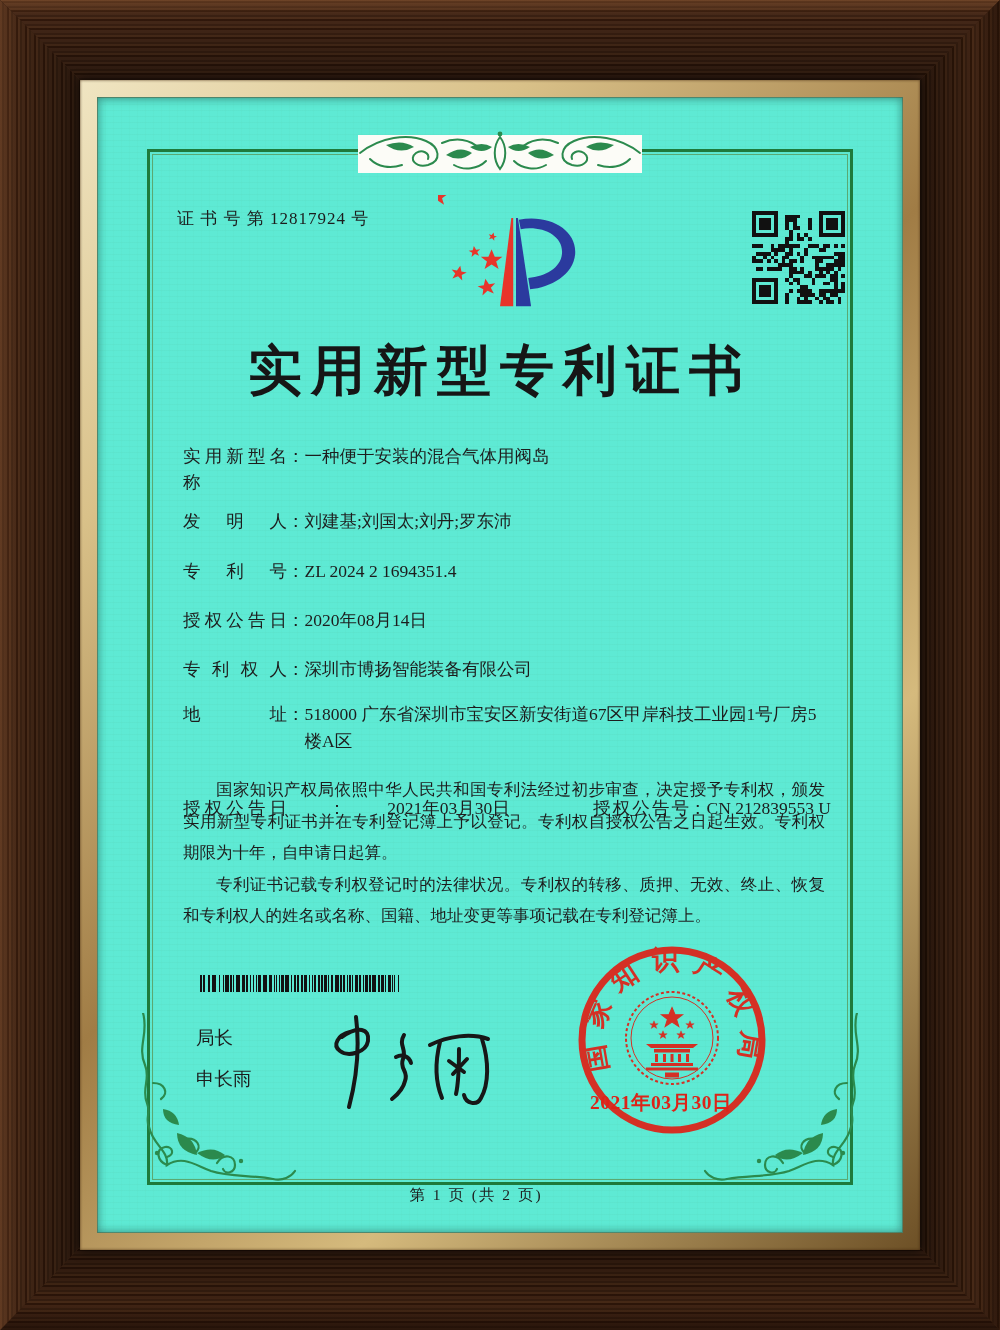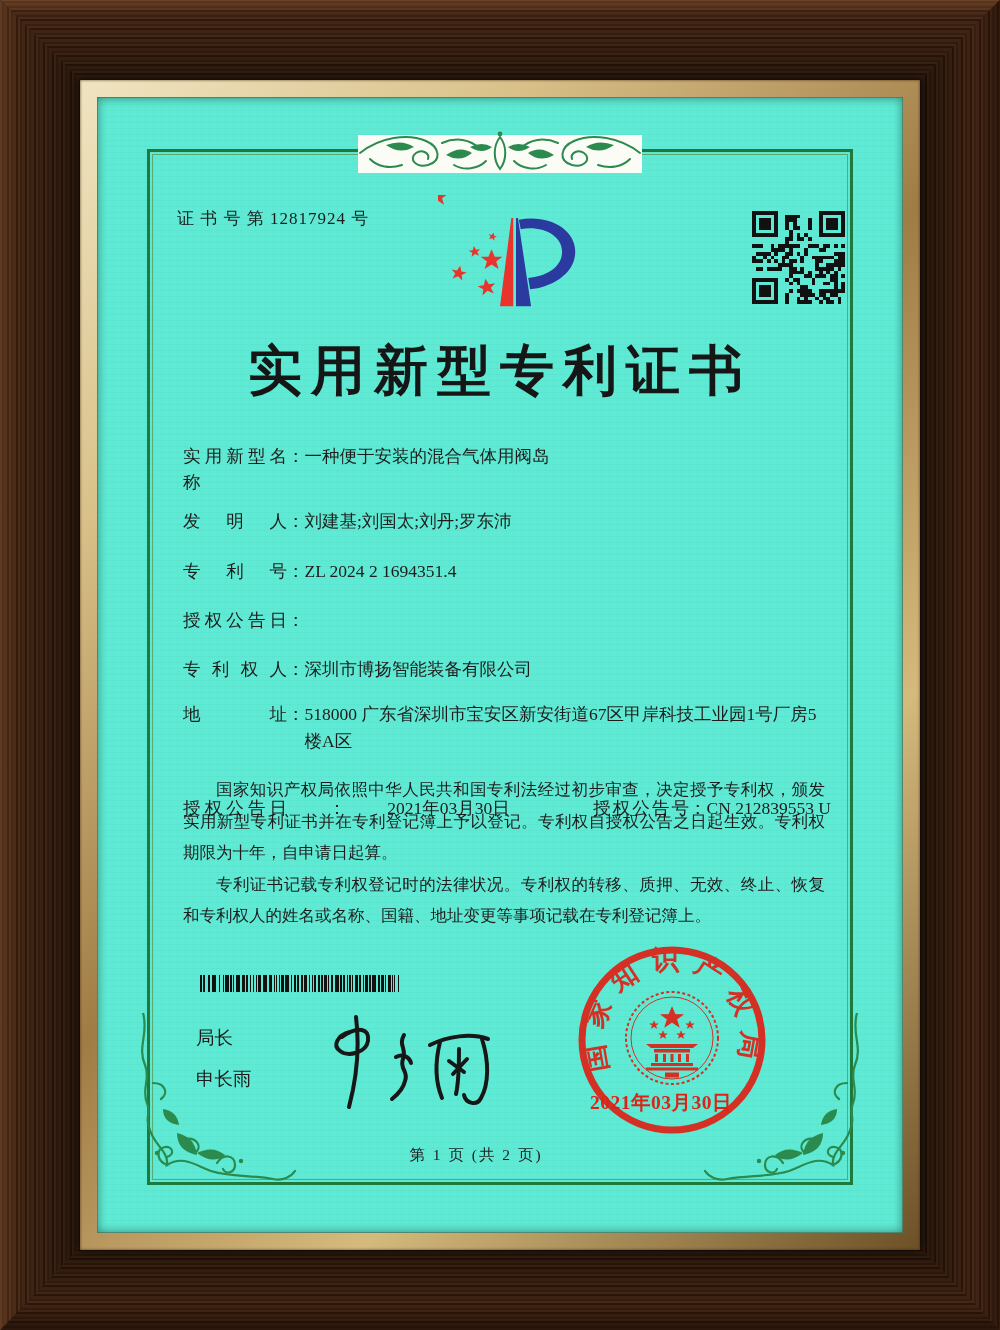--- a/index.html
+++ b/index.html
@@ -76,21 +76,21 @@
   .barcode{position:absolute;left:103px;top:878px;width:202px;height:17px;}
   .signer{position:absolute;left:99px;top:928px;font-size:18.5px;color:#1c1c1c;}
   .signer .signer-title{margin-bottom:16px;}
   .signature{position:absolute;left:215px;top:912px;width:195px;height:105px;}
 
   .seal{position:absolute;left:477px;top:845px;width:196px;height:196px;}
   .seal svg{position:absolute;inset:0;opacity:.93;}
   .seal-date{position:absolute;left:16px;top:147px;width:170px;font-size:19.5px;
     color:#dd2318;letter-spacing:.5px;white-space:nowrap;font-weight:600;}
 
-  .footer{position:absolute;left:0;right:48px;top:1048px;text-align:center;
+  .footer{position:absolute;left:0;right:48px;top:1088px;text-align:center;
     font-size:15.5px;color:#1d1d1d;letter-spacing:2px;}
 </style>
 </head>
 <body>
 
 <div class="scene">
   <div class="f-side f-top"></div>
   <div class="f-side f-bottom"></div>
   <div class="f-side f-left"></div>
   <div class="f-side f-right"></div>
@@ -390,20 +390,21 @@
 
         <div class="field-row">
           <span class="f-label">专利号</span>
             <span class="f-colon">：</span>
             <span class="f-value">ZL 2024 2 1694351.4</span>
         </div>
 
         <div class="field-row">
           <span class="f-label">授权公告日</span>
             <span class="f-colon">：</span>
+            <span class="f-value">2020年08月14日</span>
         </div>
 
         <div class="field-row">
           <span class="f-label">专利权人</span>
             <span class="f-colon">：</span>
             <span class="f-value">深圳市博扬智能装备有限公司</span>
         </div>
 
         <div class="field-row">
           <span class="f-label">地址</span>

